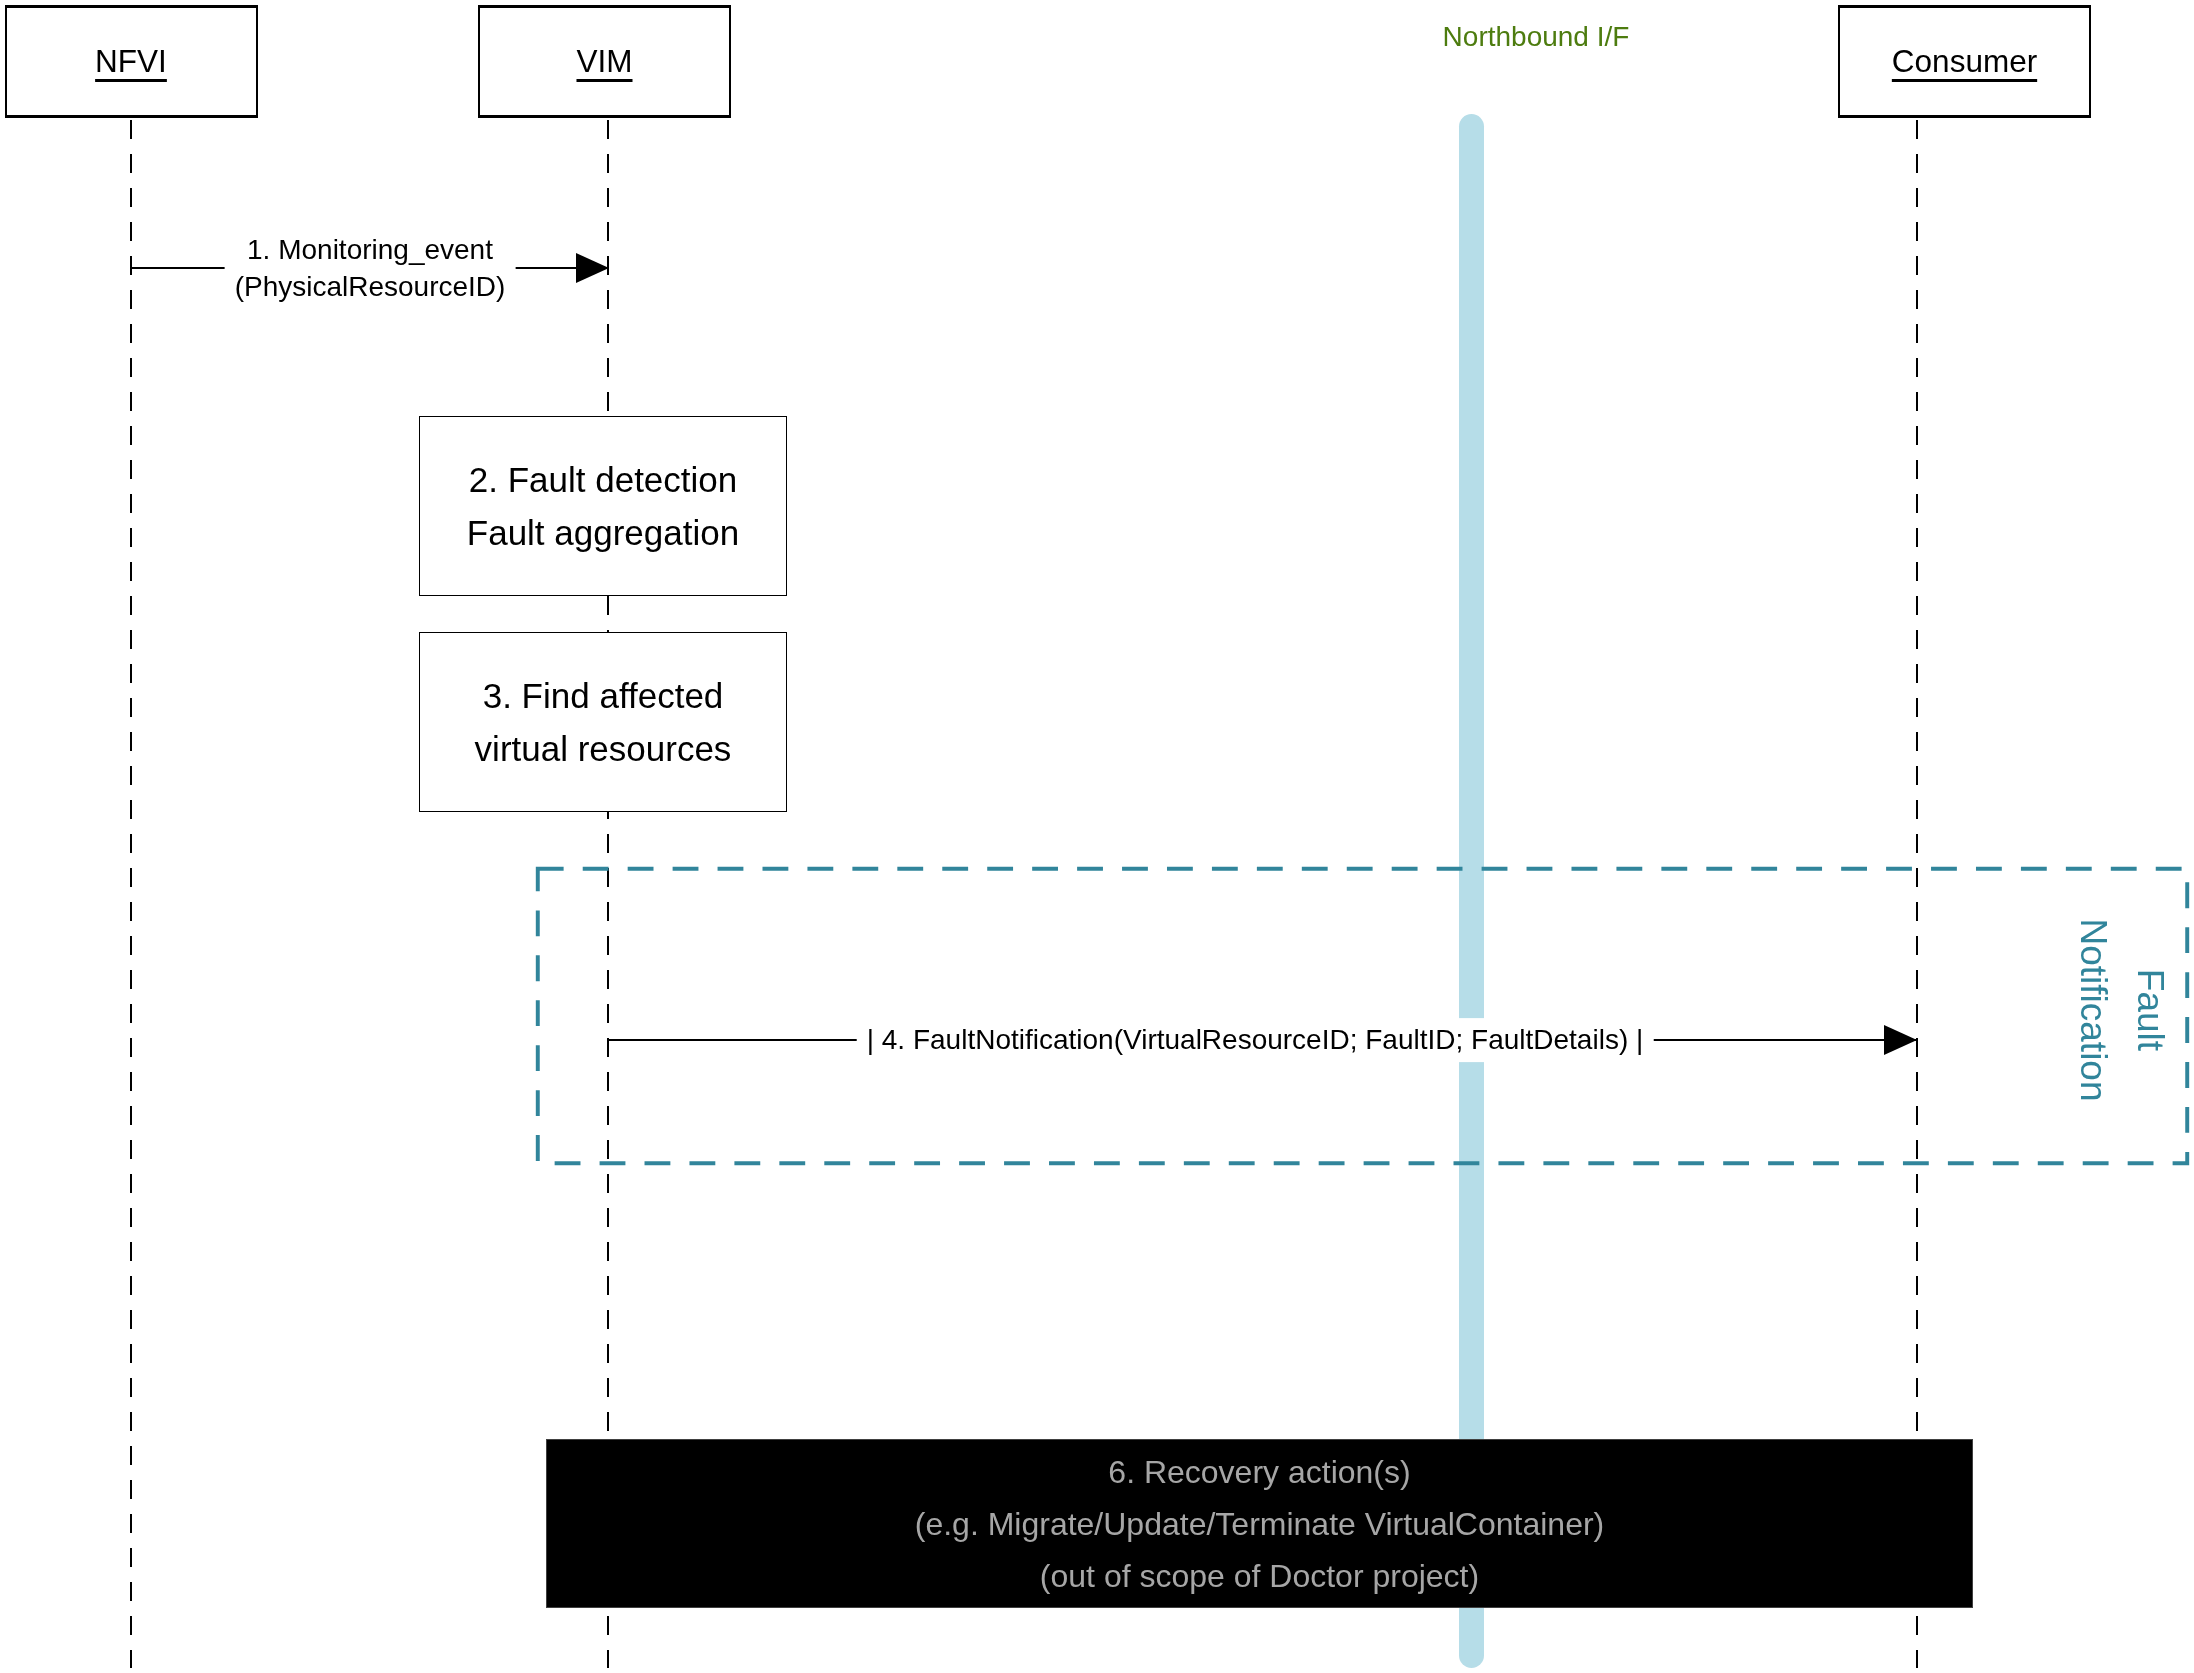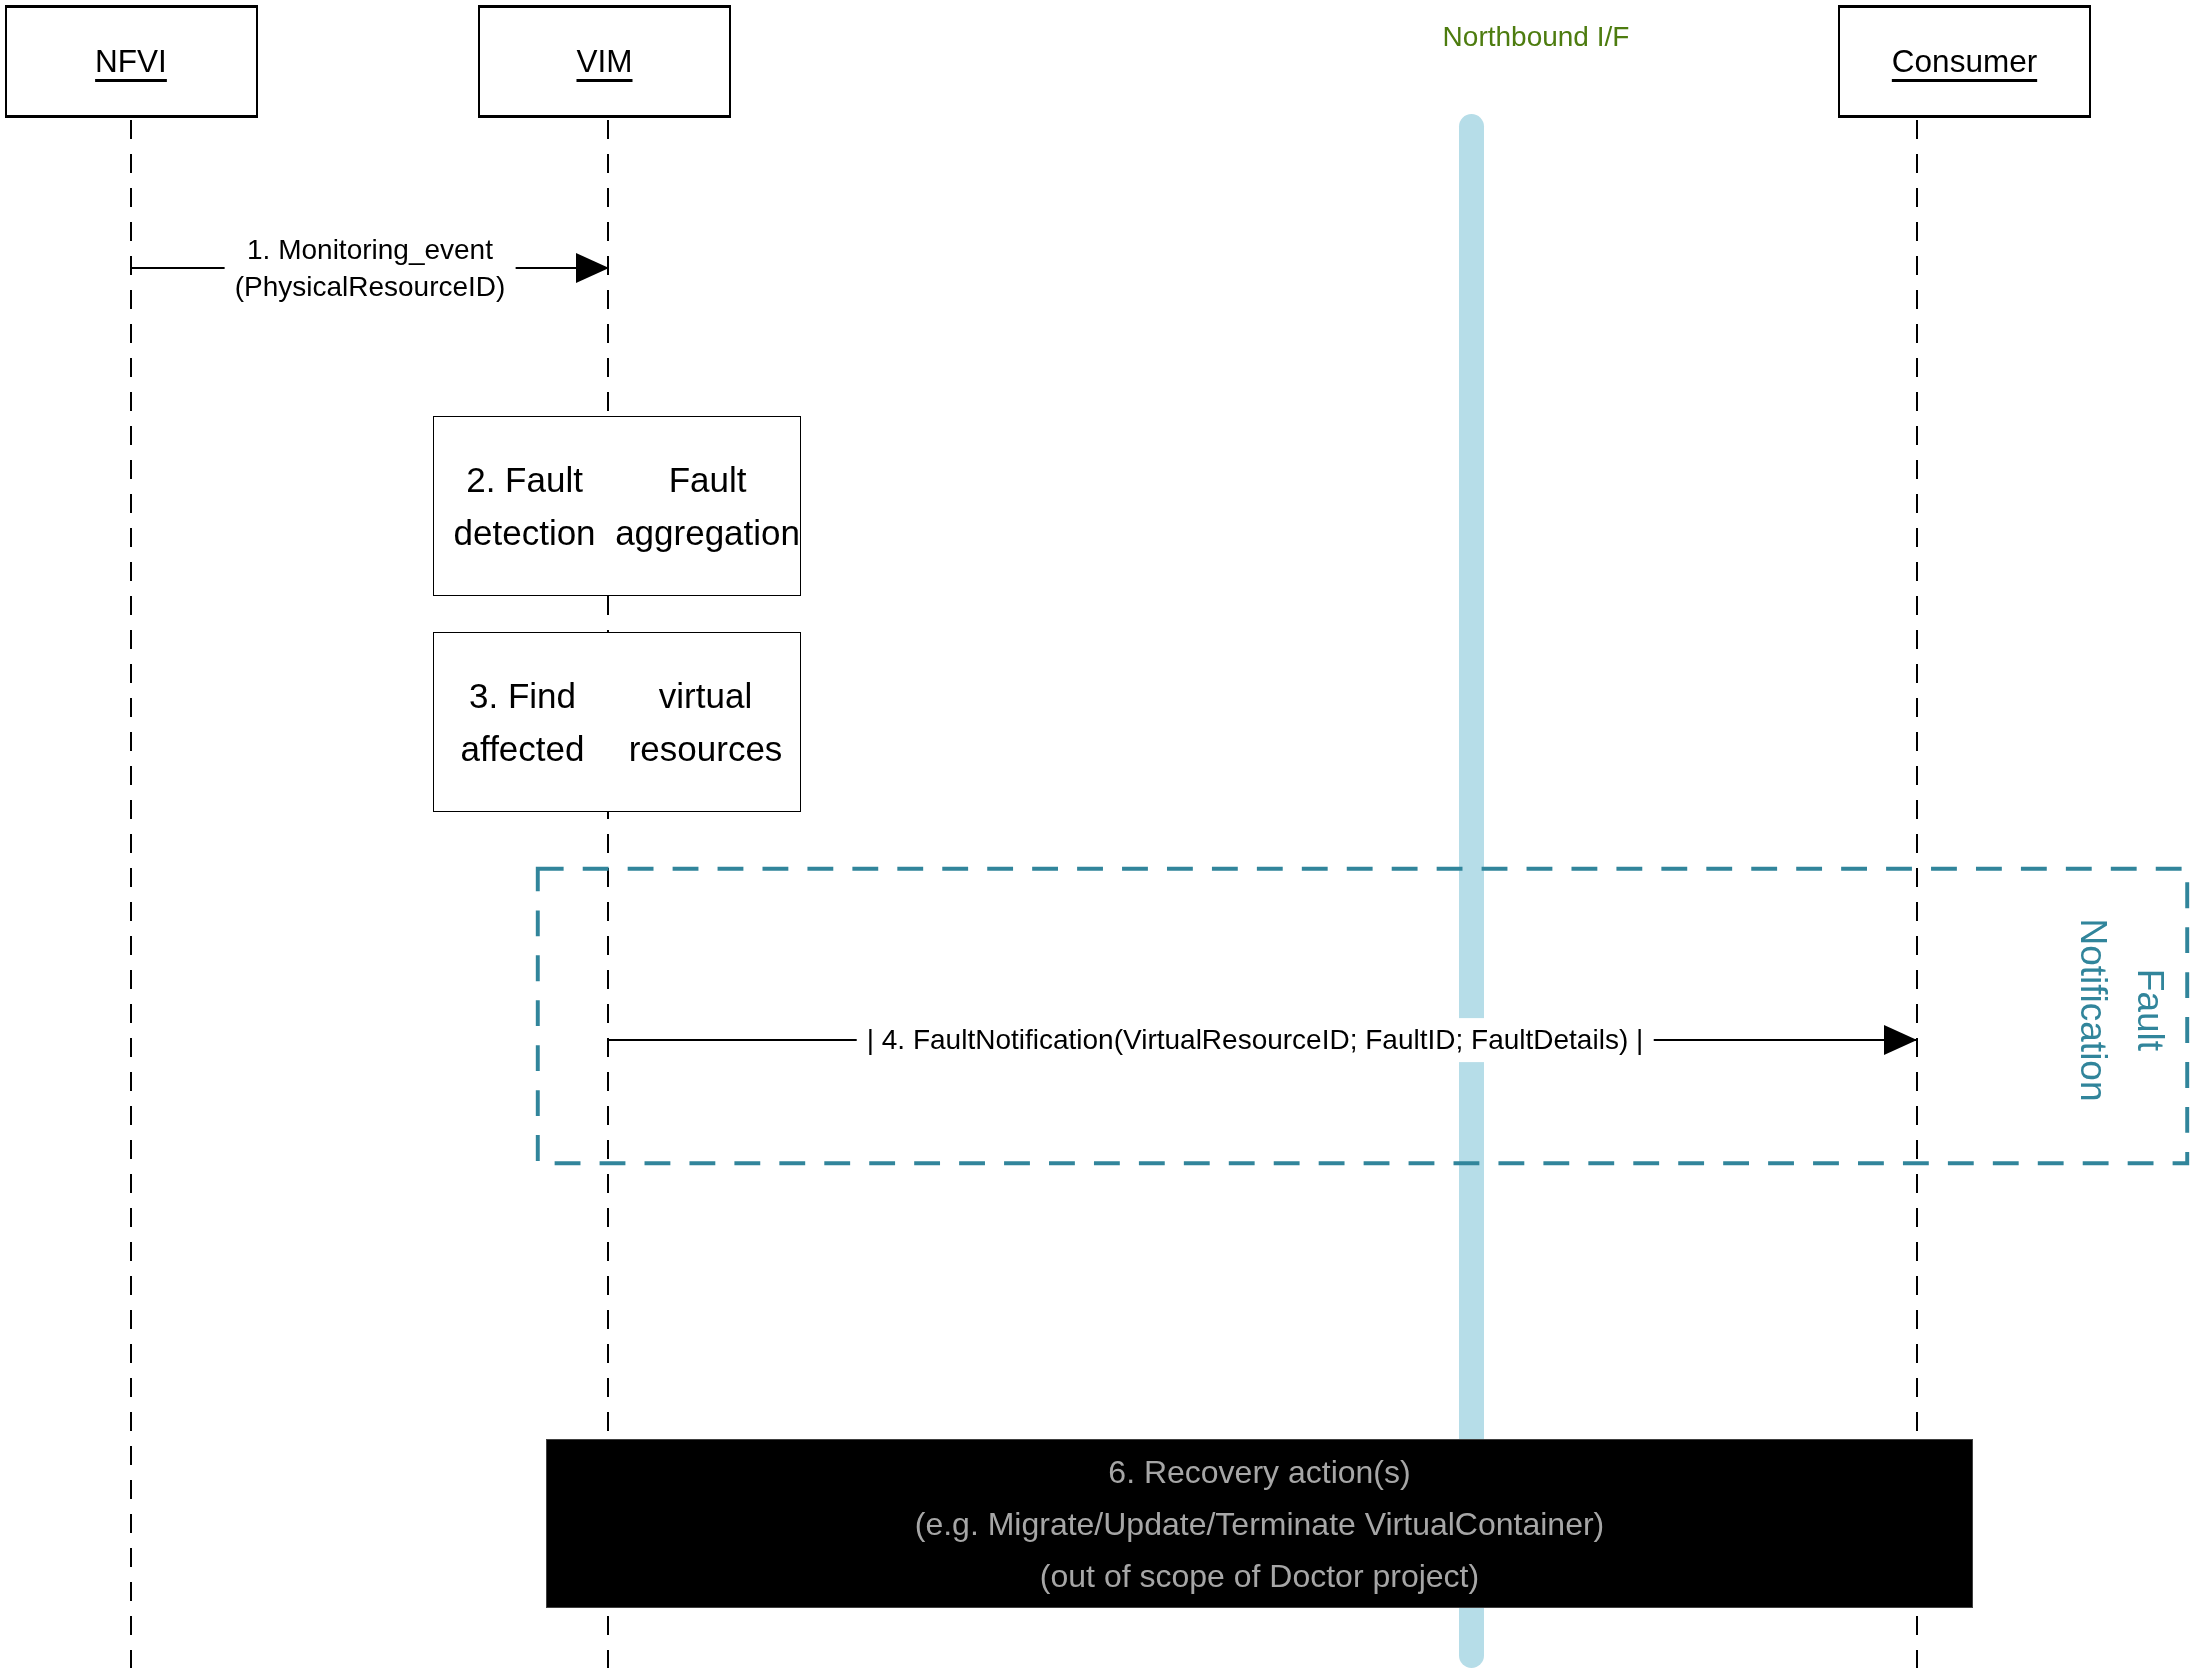--- a/index.html
+++ b/index.html
@@ -105,29 +105,28 @@
     white-space: nowrap;
   }
 
   
   .activity-box {
     position: absolute;
     box-sizing: border-box;
     background: #ffffff;
     border: 1.7px solid #000000;
     display: flex;
-    flex-direction: row;
+    flex-direction: column;
     align-items: center;
     justify-content: center;
     text-align: center;
     font-size: 35px;
     line-height: 53px;
     color: #000000;
     z-index: 4;
-    margin-left: 14px;
   }
   #box2, #box3 { left: 419px; width: 368px; height: 180px; }
   #box2 { top: 416px; }
   #box3 { top: 632px; }
   #box5 { left: 1782px; top: 1221px; width: 271px; height: 196px; }
 
   
   #group-rect-svg {
     position: absolute;
     left: 534px;

